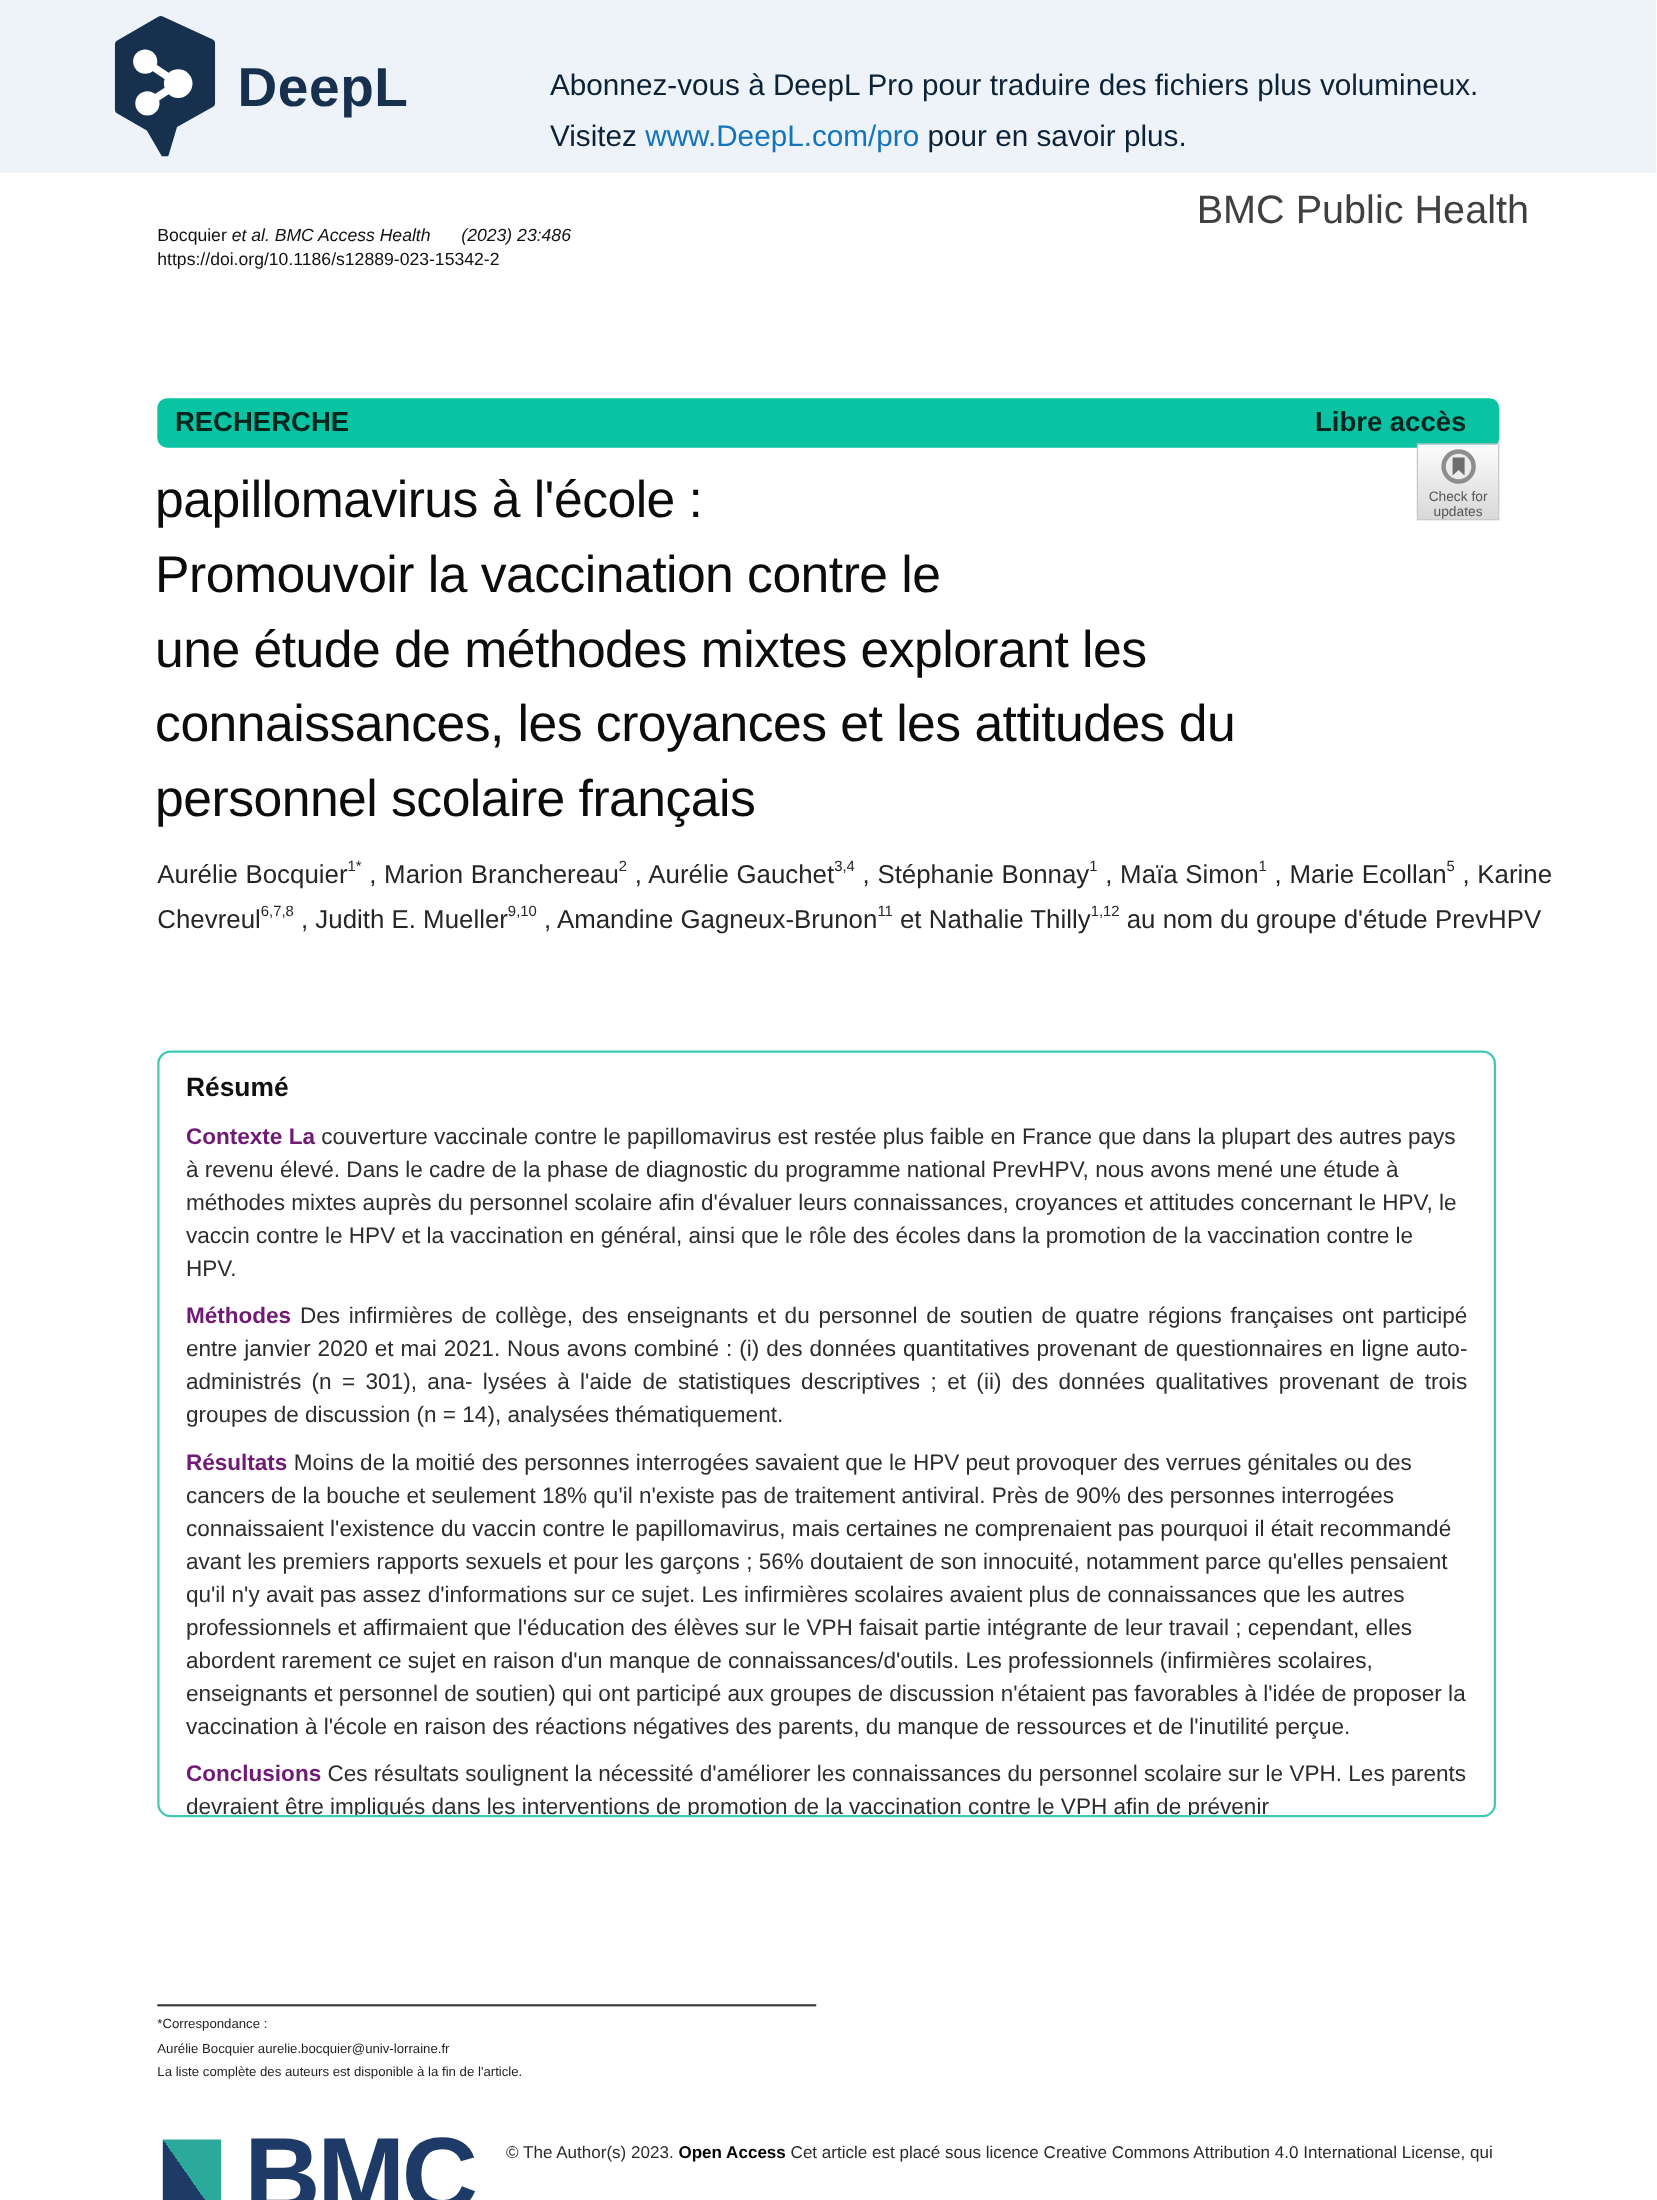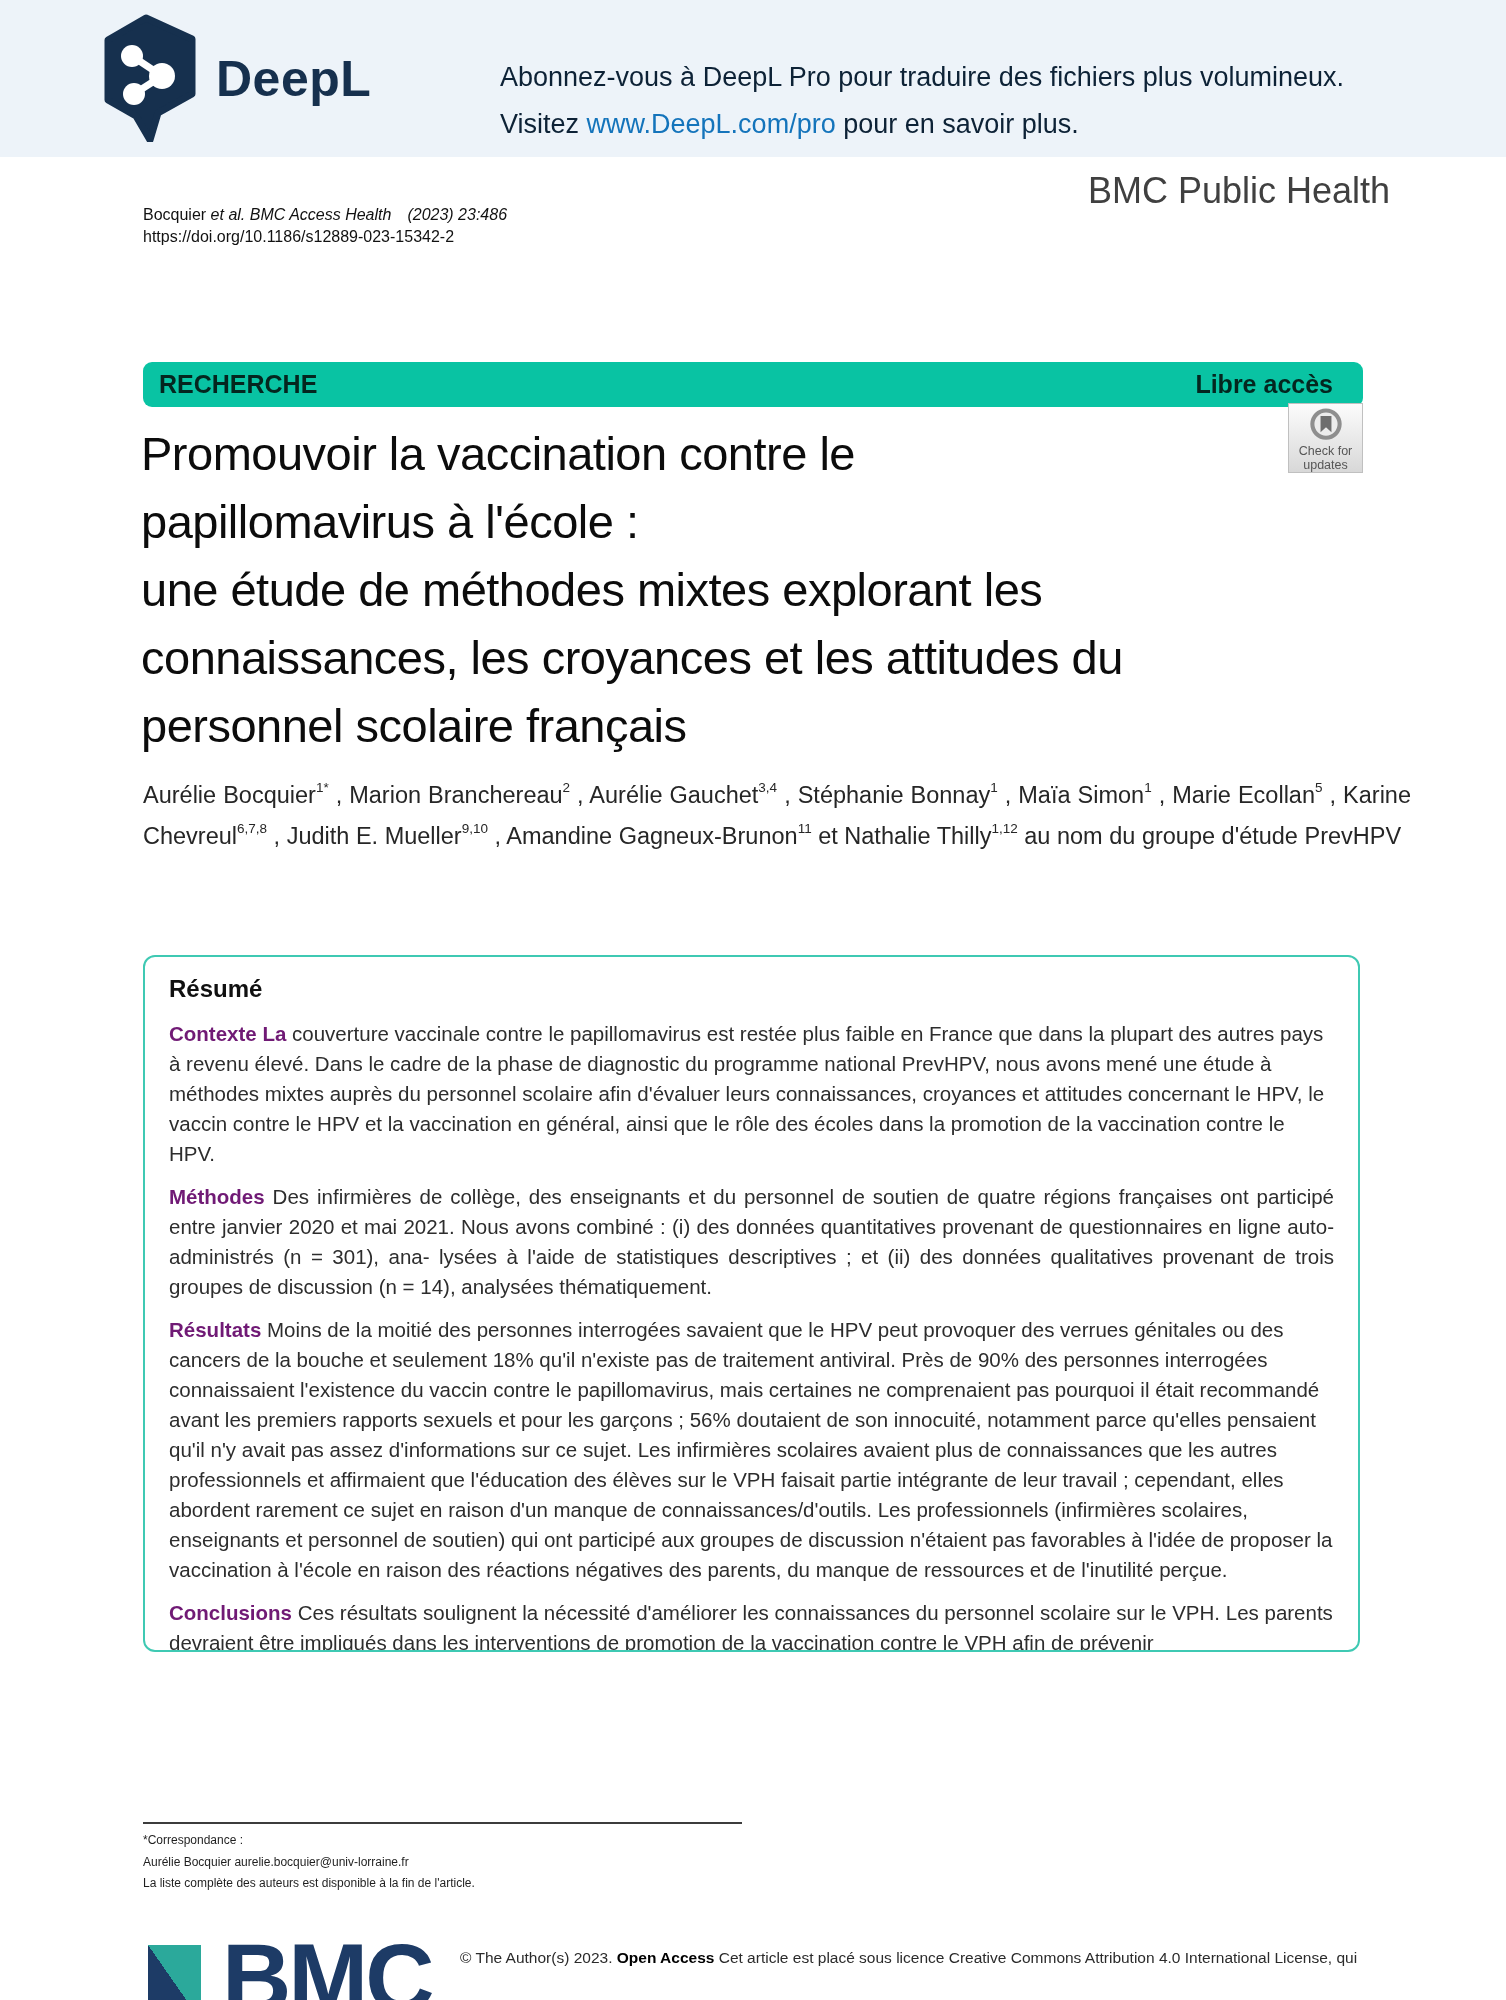--- a/index.html
+++ b/index.html
@@ -10,21 +10,21 @@
   
   .deepl-banner{position:absolute;left:0;top:0;width:1506px;height:157px;background:var(--banner-bg,#edf3f9);}
   .deepl-logo{position:absolute;left:94px;top:14px;}
   .deepl-brand{position:absolute;left:216px;top:50px;font-size:50px;font-weight:bold;color:var(--navy,#16304e);letter-spacing:.5px;}
   .promo{position:absolute;left:500px;top:54px;font-size:27px;font-weight:normal;color:#0d2236;line-height:47px;white-space:nowrap;}
   .promo a{color:var(--link-blue,#1474bb);text-decoration:none;}
   
   .journal-name{position:absolute;right:116px;top:170px;font-size:36px;color:#404040;}
   .citation{position:absolute;left:143px;top:204px;font-size:16px;color:#111;line-height:22px;}
   .citation .it{font-style:italic;}
-  .citation .ref{font-style:italic;margin-left:16px;}
+  .citation .ref{font-style:italic;margin-left:28px;}
   .doi-line{position:absolute;left:143px;top:228px;font-size:16px;color:#111;}
   
   .research-bar{
     position:absolute;left:143px;top:350px;width:1220px;height:45px;background:var(--teal,#09c3a3);
     border-radius:9px;display:flex;justify-content:space-between;align-items:center;
     padding:0 30px 0 16px;box-sizing:border-box;font-size:25px;font-weight:bold;color:#04261f;margin-top:12px;
   }
   
   .check-badge{
     position:absolute;left:1288px;top:403px;width:75px;height:70px;
@@ -92,22 +92,22 @@
   <div class="check-badge">
     <svg width="40" height="38" viewBox="0 0 44 40">
       <circle cx="22" cy="19" r="15" fill="#ececec" stroke="#8e8e8e" stroke-width="4.5"></circle>
       <path d="M16,10 h12 v18 l-6,-5.5 l-6,5.5 z" fill="#6e6e6e"></path>
     </svg>
     <div>Check for</div>
     <div>updates</div>
   </div>
 
   <h1 class="article-title">
+    <div>papillomavirus à l'école :</div>
     <div>Promouvoir la vaccination contre le</div>
-    <div>papillomavirus à l'école :</div>
     <div>une étude de méthodes mixtes explorant les</div>
     <div>connaissances, les croyances et les attitudes du</div>
     <div>personnel scolaire français</div>
   </h1>
 
   <div class="authors">
     <span><span>Aurélie Bocquier</span><sup>1*</sup><span> , </span></span><span><span>Marion Branchereau</span><sup>2</sup><span> , </span></span><span><span>Aurélie Gauchet</span><sup>3,4</sup><span> , </span></span><span><span>Stéphanie Bonnay</span><sup>1</sup><span> , </span></span><span><span>Maïa Simon</span><sup>1</sup><span> , </span></span><span><span>Marie Ecollan</span><sup>5</sup><span> , </span></span><span><span>Karine Chevreul</span><sup>6,7,8</sup><span> , </span></span><span><span>Judith E. Mueller</span><sup>9,10</sup><span> , </span></span><span><span>Amandine Gagneux-Brunon</span><sup>11</sup><span> et </span></span><span><span>Nathalie Thilly</span><sup>1,12</sup><span> au nom du groupe d'étude PrevHPV</span></span>
   </div>
 
   <section class="abstract-box">

